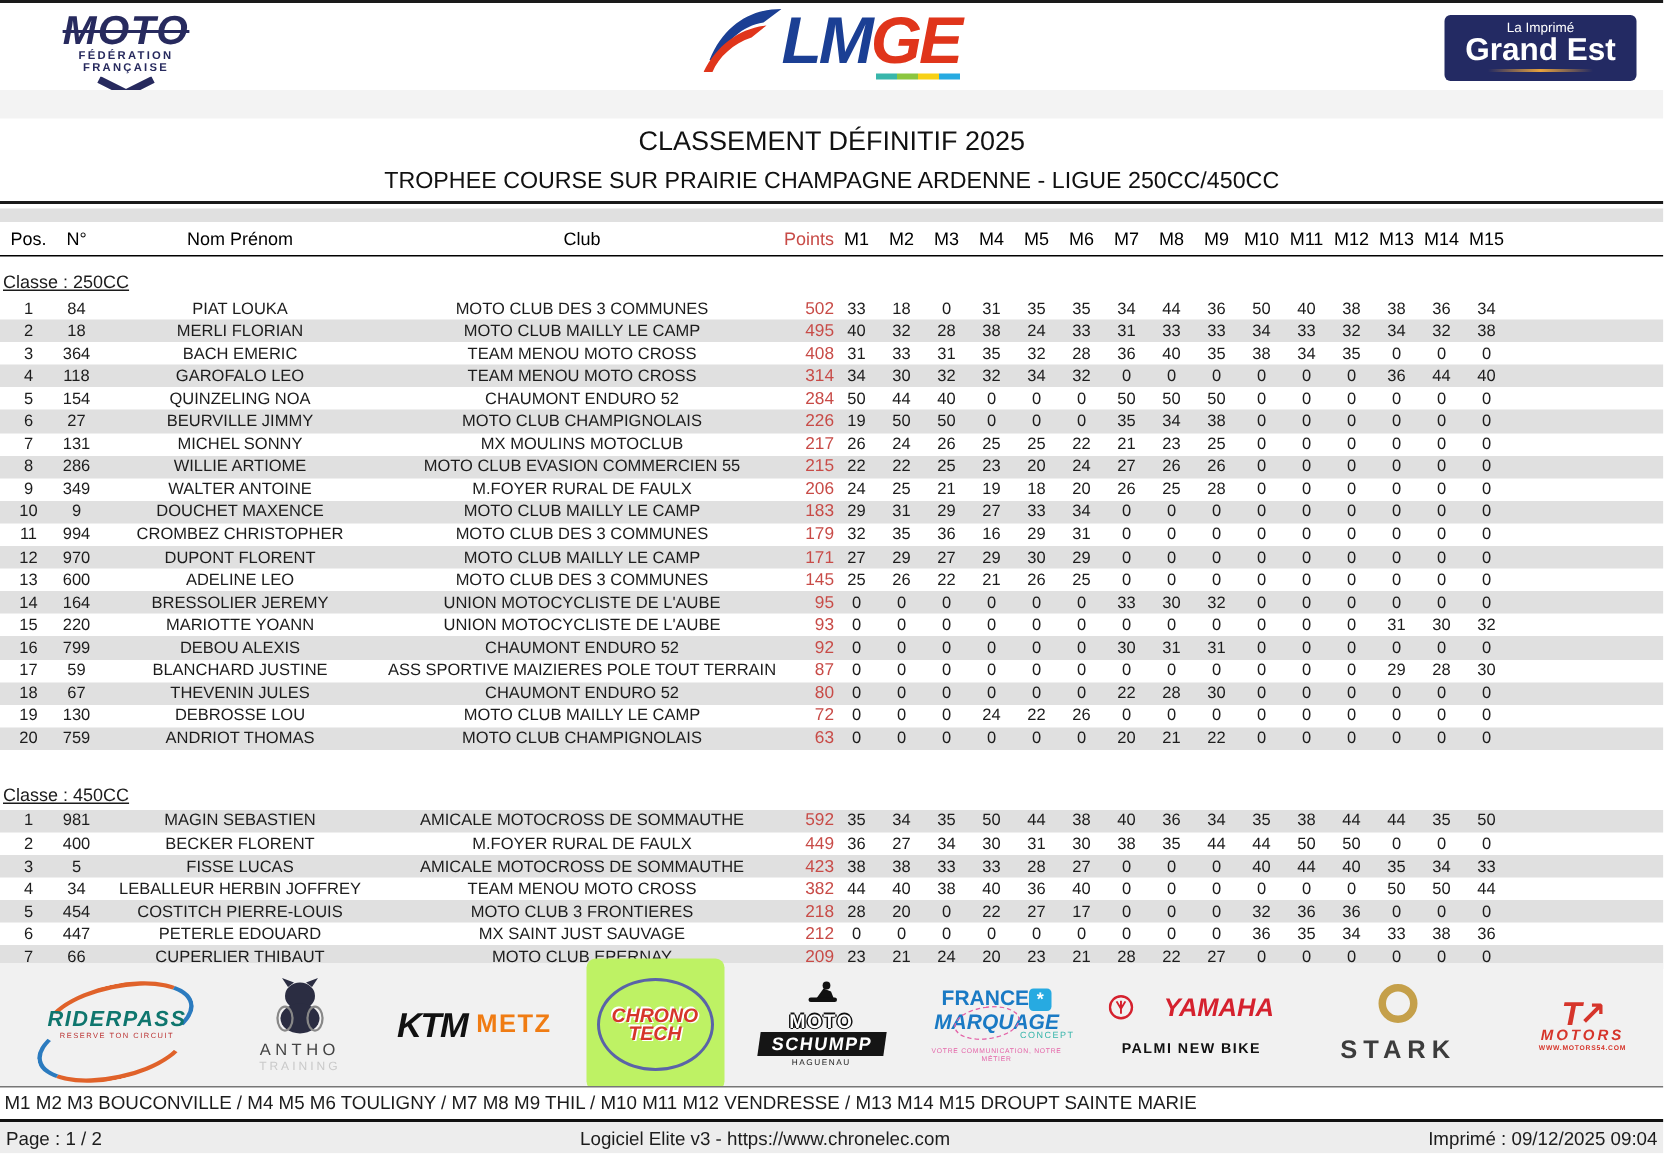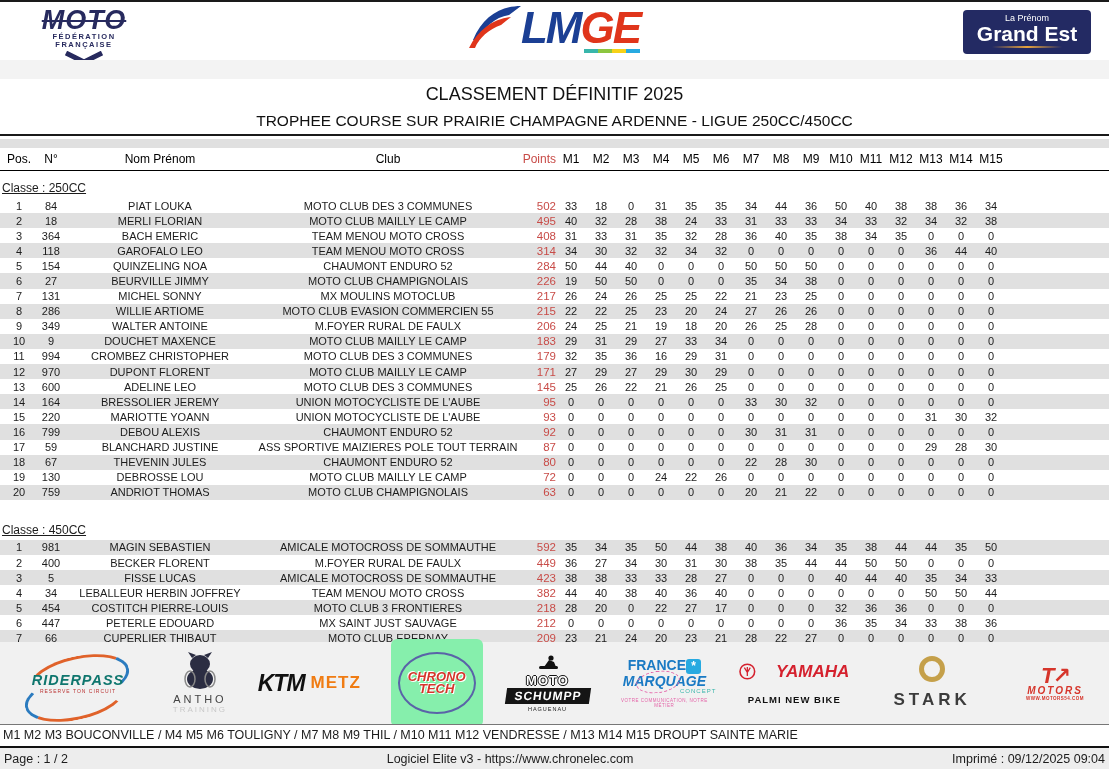--- a/index.html
+++ b/index.html
@@ -65,25 +65,25 @@
      border-top-color:#e0622a;border-right-color:#2b7bbf;border-radius:50%;transform:rotate(-12deg);}
   .sp-rider .arc2{position:absolute;left:10px;top:2px;width:96px;height:40px;border:3px solid transparent;
      border-bottom-color:#e0622a;border-left-color:#2b7bbf;border-radius:50%;transform:rotate(-12deg);}
   .sp-rider-name{font-size:14.5px;font-weight:bold;font-style:italic;letter-spacing:1px;color:#0f766e;position:relative;}
   .sp-rider-tag{font-size:5px;letter-spacing:1px;color:#b33;position:relative;}
 
   .sp-antho{width:70px;color:#555;}
   .sp-antho-name{font-size:11px;letter-spacing:3px;color:#444;line-height:11px;}
   .sp-antho-sub{font-size:8px;letter-spacing:2px;color:#c9c9c9;line-height:9px;}
 
-  .sp-ktm{width:110px;display:flex;align-items:center;justify-content:flex-start;gap:6px;}
+  .sp-ktm{width:110px;display:flex;align-items:center;justify-content:flex-end;gap:6px;}
   .sp-ktm-k{font-size:23px;font-weight:900;font-style:italic;color:#111;letter-spacing:-1px;}
   .sp-ktm-m{font-size:17px;font-weight:bold;color:#f07c13;letter-spacing:1px;}
 
-  .sp-chrono{width:92px;height:88px;background:#86efac;border-radius:6px;display:flex;flex-direction:column;
+  .sp-chrono{width:92px;height:88px;background:#bef264;border-radius:6px;display:flex;flex-direction:column;
              align-items:center;justify-content:center;}
   .sp-chrono-in{border:2px solid #5a63a8;border-radius:50%;width:74px;height:58px;display:flex;flex-direction:column;
                 align-items:center;justify-content:center;}
   .sp-chrono-t{color:#d6352b;font-size:13px;font-weight:900;font-style:italic;line-height:12px;
                text-shadow:1px 1px 0 #fff,-1px -1px 0 #fff;}
 
   .sp-schumpp{width:84px;color:#111;}
   .sp-schumpp-moto{font-size:13px;font-weight:900;letter-spacing:1px;color:#fff;
       text-shadow:-1px 0 #111,1px 0 #111,0 -1px #111,0 1px #111;line-height:12px;}
   .sp-schumpp-bar{background:#151515;color:#fff;font-size:12px;font-weight:900;letter-spacing:1px;
@@ -143,21 +143,21 @@
         <path d="M4 36 C 14 12, 32 2, 52 2 L 40 11 C 26 13, 14 24, 9 38 Z" fill="#1b3f94"></path>
         <path d="M0 44 C 9 26, 24 15, 42 13 L 32 21 C 20 25, 10 34, 6 44 Z" fill="#e0351b"></path>
       </svg>
       <span class="lmge-txt lmge-lm">LM</span>
       <span class="lmge-txt lmge-ge"><span>GE</span><span class="lmge-stripe"></span></span>
     </span>
     <div class="lmge-cap">LIGUE MOTO GRAND EST</div>
   </div>
 
   <div class="grandest">
-    <div class="grandest-top">La Prénom</div>
+    <div class="grandest-top">La Imprimé</div>
     <div class="grandest-main">Grand Est</div>
     <div class="grandest-gold"></div>
   </div>
 
   <div class="band-top"></div>
 
   <div class="title">CLASSEMENT DÉFINITIF 2025</div>
   <div class="subtitle">TROPHEE COURSE SUR PRAIRIE CHAMPAGNE ARDENNE - LIGUE 250CC/450CC</div>
 
   <div class="thick-line"></div>

